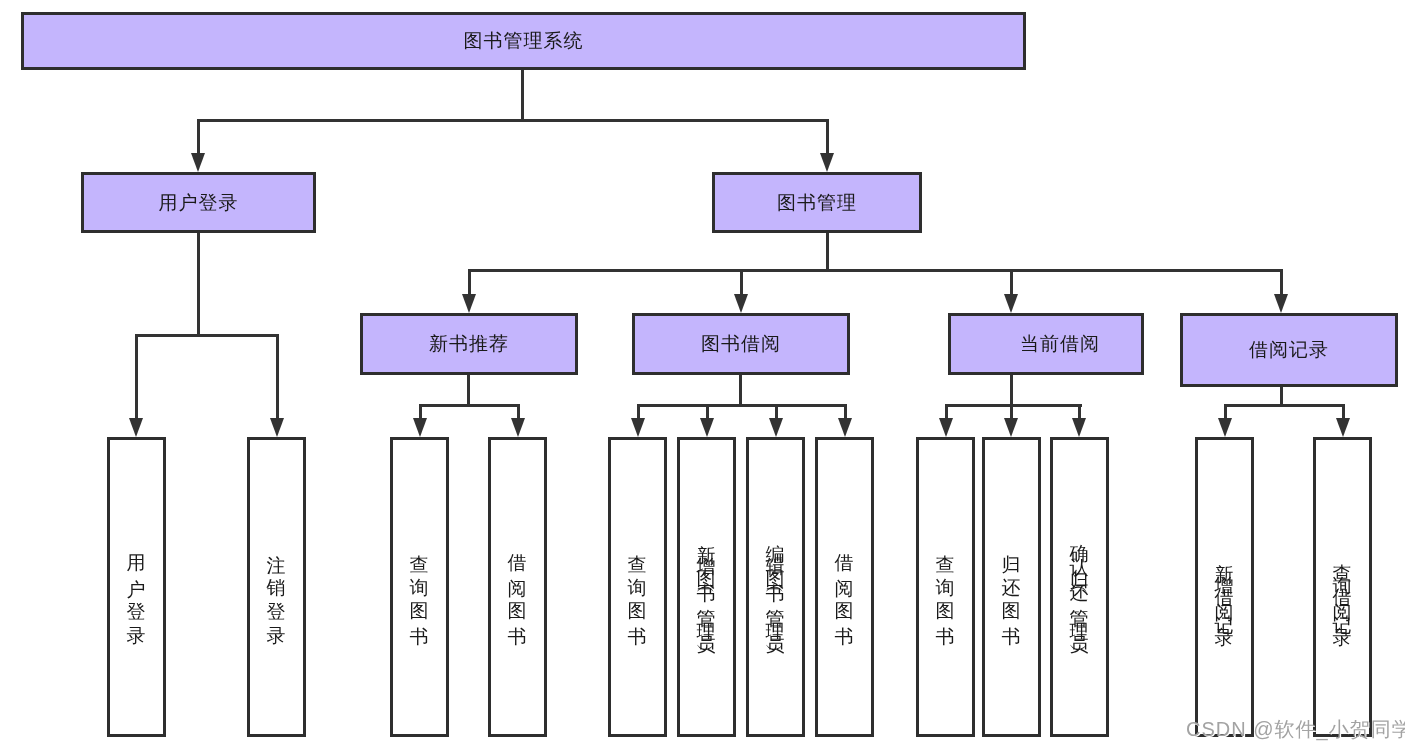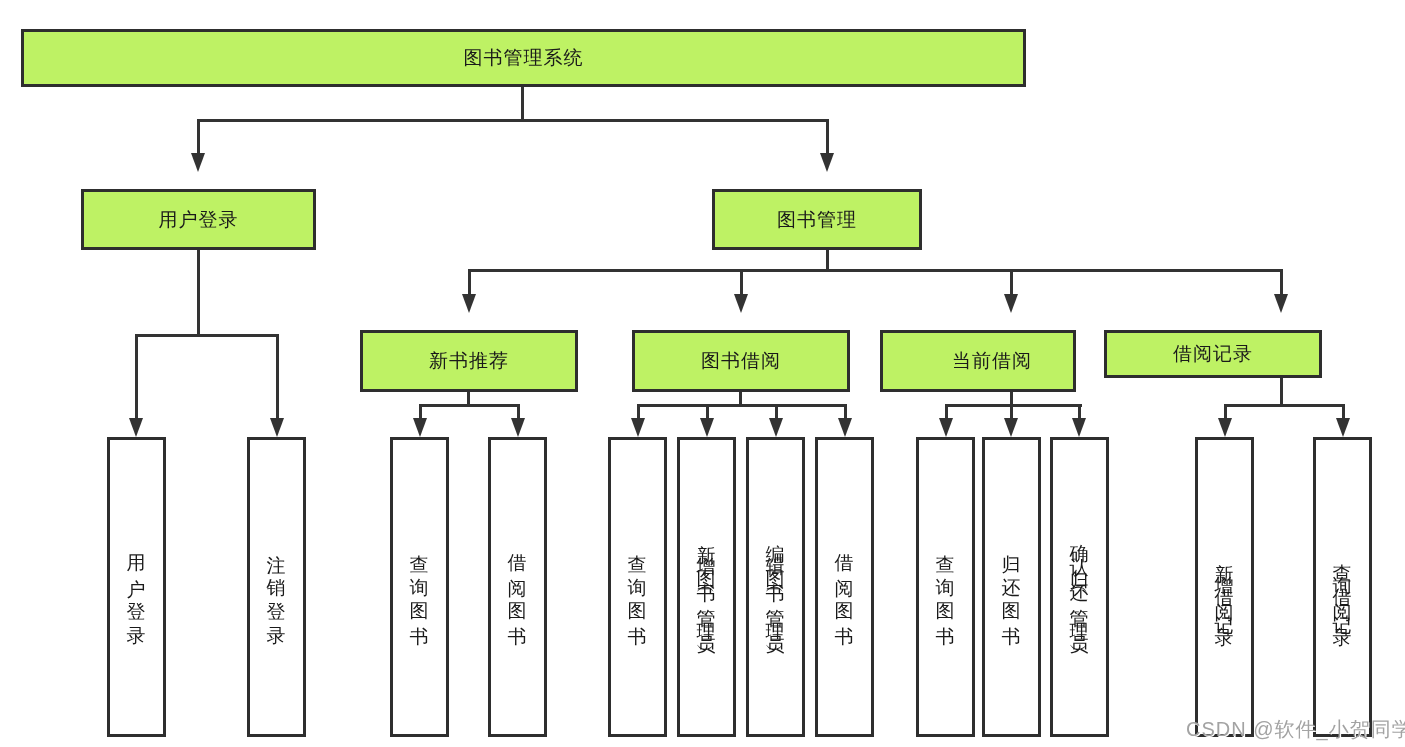--- a/index.html
+++ b/index.html
@@ -5,25 +5,24 @@
   html,body{margin:0;padding:0;background:#ffffff;}
   body{
     width:1405px;height:747px;position:relative;overflow:hidden;
     font-family:"Liberation Sans","DejaVu Sans",sans-serif;
     color:#1a1a1a;
   }
   .stage{position:absolute;left:0;top:0;width:1405px;height:747px;}
   
   .box{
     position:absolute;box-sizing:border-box;
-    border:3px solid #2e2e2e;background:#bef264;
+    border:3px solid #2e2e2e;background:#c4b5fd;
     display:flex;align-items:center;justify-content:center;
     font-size:19px;letter-spacing:1px;color:#1a1a1a;
     z-index:2;
-    margin-top:17px;
   }
   .vbox{
     position:absolute;box-sizing:border-box;
     border:3px solid #2e2e2e;background:#ffffff;
     display:flex;align-items:center;justify-content:center;
     z-index:2;
   }
   .vtext{
     writing-mode:vertical-rl;text-orientation:mixed;
     font-size:19px;line-height:1;white-space:nowrap;
@@ -85,24 +84,24 @@
   <div class="arw" style="left:1004px;top:294px;"></div>
   <div class="ln" style="left:1280px;top:269px;width:3px;height:27px;"></div>
   <div class="arw" style="left:1274px;top:294px;"></div>
 
   <div class="box" style="left:360px;top:313px;width:218px;height:62px;">
     <span>新书推荐</span>
   </div>
   <div class="box" style="left:632px;top:313px;width:218px;height:62px;font-family:Liberation Mono, monospace;">
     <span>图书借阅</span>
   </div>
-  <div class="box" style="left:880px;top:313px;width:196px;height:62px;padding-left:28px;">
+  <div class="box" style="left:948px;top:313px;width:196px;height:62px;padding-left:28px;">
     <span>当前借阅</span>
   </div>
-  <div class="box" style="left:1104px;top:313px;width:218px;height:48px;">
+  <div class="box" style="left:1180px;top:313px;width:218px;height:74px;">
     <span>借阅记录</span>
   </div>
 
   <div class="ln" style="left:467px;top:375px;width:3px;height:32px;"></div>
   <div class="ln" style="left:419px;top:404px;width:101px;height:3px;"></div>
   <div class="ln" style="left:419px;top:404px;width:3px;height:16px;"></div>
   <div class="arw" style="left:413px;top:418px;"></div>
   <div class="ln" style="left:517px;top:404px;width:3px;height:16px;"></div>
   <div class="arw" style="left:511px;top:418px;"></div>
 

